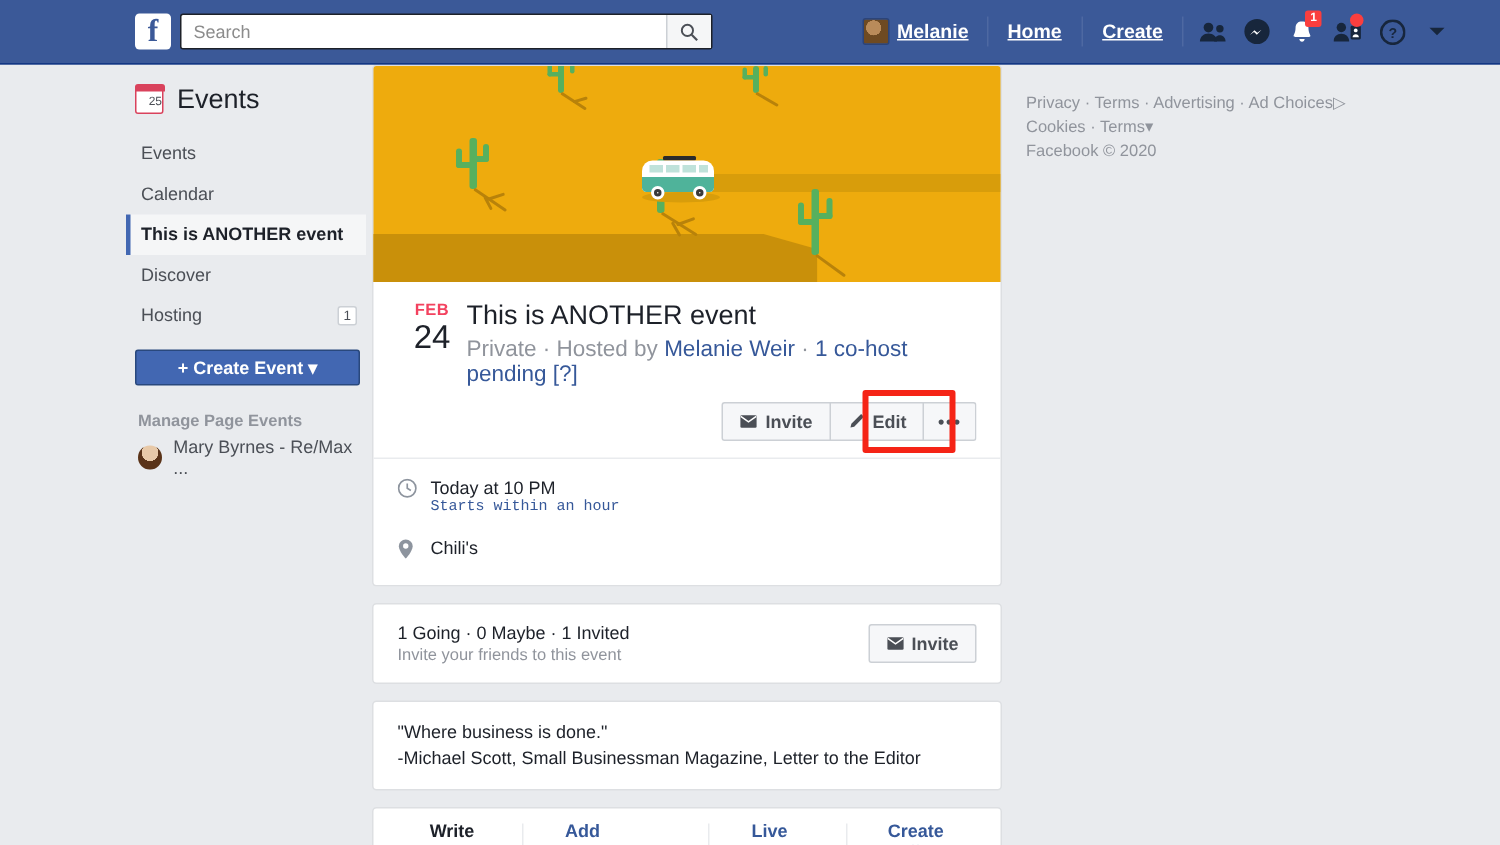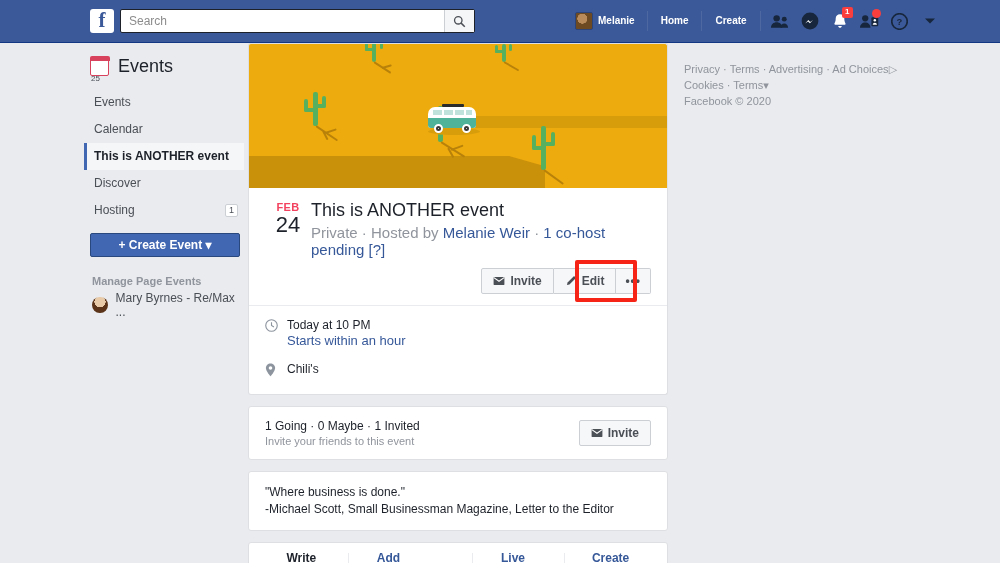--- a/index.html
+++ b/index.html
@@ -45,23 +45,24 @@
   .navright {
     display: flex; align-items: center; margin-left: 92px; height: 43px;
   }
   .nav-user { display: flex; align-items: center; padding: 0 8px; height: 28px; }
   .nav-user .av {
     width: 18px; height: 18px; border-radius: 2px; margin-right: 5px;
     background: radial-gradient(circle at 40% 35%, #b98b5a 0 35%, #6e4a22 36% 100%);
     border: 1px solid #2c4478;
   }
   .navlink {
-    color: #fff; font-size: 10px; font-weight: bold;
+    color: #fff; font-size: 13px; font-weight: bold;
     padding: 0 9px; height: 28px; line-height: 28px;
     white-space: nowrap;
+    text-decoration: underline;
   }
   .navsep { width: 1px; height: 20px; background: #4e69a2; margin: 0 4px; }
   .navicon {
     position: relative; width: 30px; height: 28px;
     display: flex; align-items: center; justify-content: center;
   }
   .navicon svg { display: block; }
   .badge {
     position: absolute; top: 0px; right: 2px;
     background: #fa3e3e; color: #fff;
@@ -87,22 +88,22 @@
   #cal-icon {
     width: 19px; height: 19px; border: 1.5px solid #d9425c; border-radius: 2px;
     position: relative; margin-right: 9px; background: #fff;
   }
   #cal-icon::before {
     content: ""; position: absolute; left: -1.5px; right: -1.5px; top: -1.5px;
     height: 5px; background: #d9425c;
     border-top-left-radius: 2px; border-top-right-radius: 2px;
   }
   #cal-icon span {
-    position: absolute; left: 0; right: 0; top: 16px;
-    font-size: 8px; text-align: left; color: #4b4f56;
+    position: absolute; left: 0; right: 0; top: 5px;
+    font-size: 8px; text-align: right; color: #4b4f56;
   }
   #side-title { font-size: 18px; color: #1d2129; }
   .side-item {
     height: 27px; line-height: 27px; padding-left: 10px;
     font-size: 12px; color: #4b4f56; position: relative;
     display: flex; align-items: center; justify-content: space-between;
     padding-right: 6px;
   }
   .side-item.sel {
     background: #f5f6f7; font-weight: bold; color: #1d2129;
@@ -211,21 +212,21 @@
   #btn-more { border-left: none; border-radius: 0 2px 2px 0; padding: 0 9px; letter-spacing: 1px; color: #4b4f56; }
   #edit-highlight {
     position: absolute; border: 4px solid #f52416; border-radius: 2px;
     right: 30px; top: -8px; width: 62px; height: 42px; pointer-events: none;
   }
   #evt-details { border-top: 1px solid #e9ebee; padding: 12px 16px 14px 16px; }
   .detail { display: flex; align-items: flex-start; margin-bottom: 14px; }
   .detail:last-child { margin-bottom: 0; }
   .detail .ic { width: 22px; padding-top: 1px; color: #8d949e; flex: none; }
   .detail .t1 { font-size: 12px; color: #1d2129; }
-  .detail .t2 { font-size: 13px; color: #365899; margin-top: 1px; }
+  .detail .t2 { font-size: 10px; color: #365899; margin-top: 1px; font-family: Liberation Mono, monospace; }
 
   
   #going-card { padding: 12px 16px; display: flex; align-items: center; justify-content: space-between; }
   #going-line { font-size: 12px; font-weight: normal; color: #1d2129; }
   #going-sub { font-size: 11px; color: #90949c; margin-top: 2px; }
   #btn-invite2 { border-radius: 2px; }
 
   
   #desc-card { padding: 12px 16px; font-size: 12px; color: #1d2129; line-height: 17px; }
 

